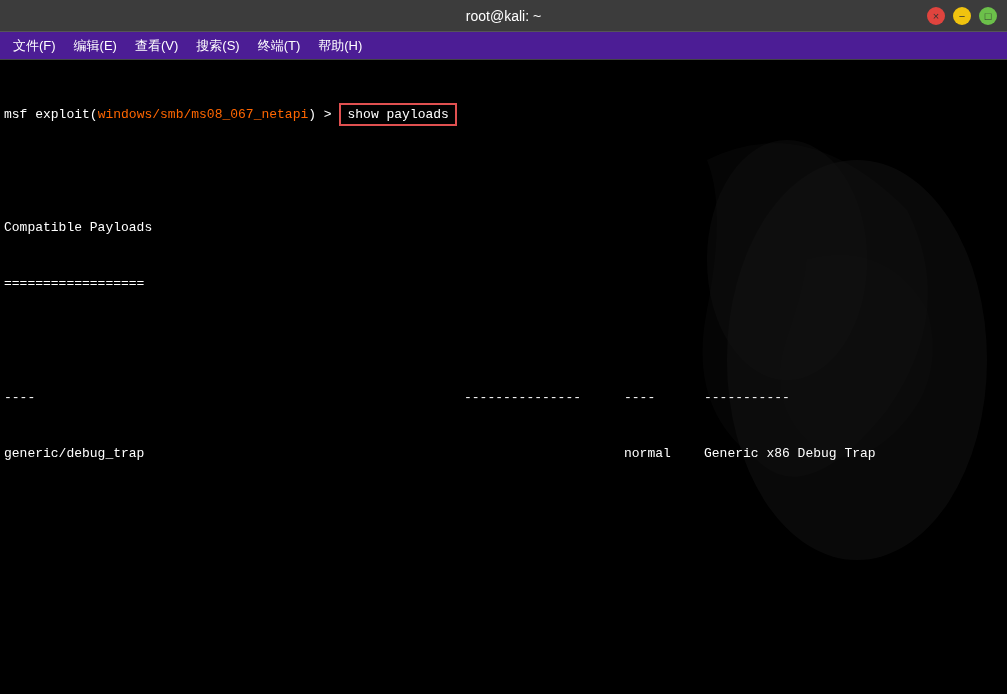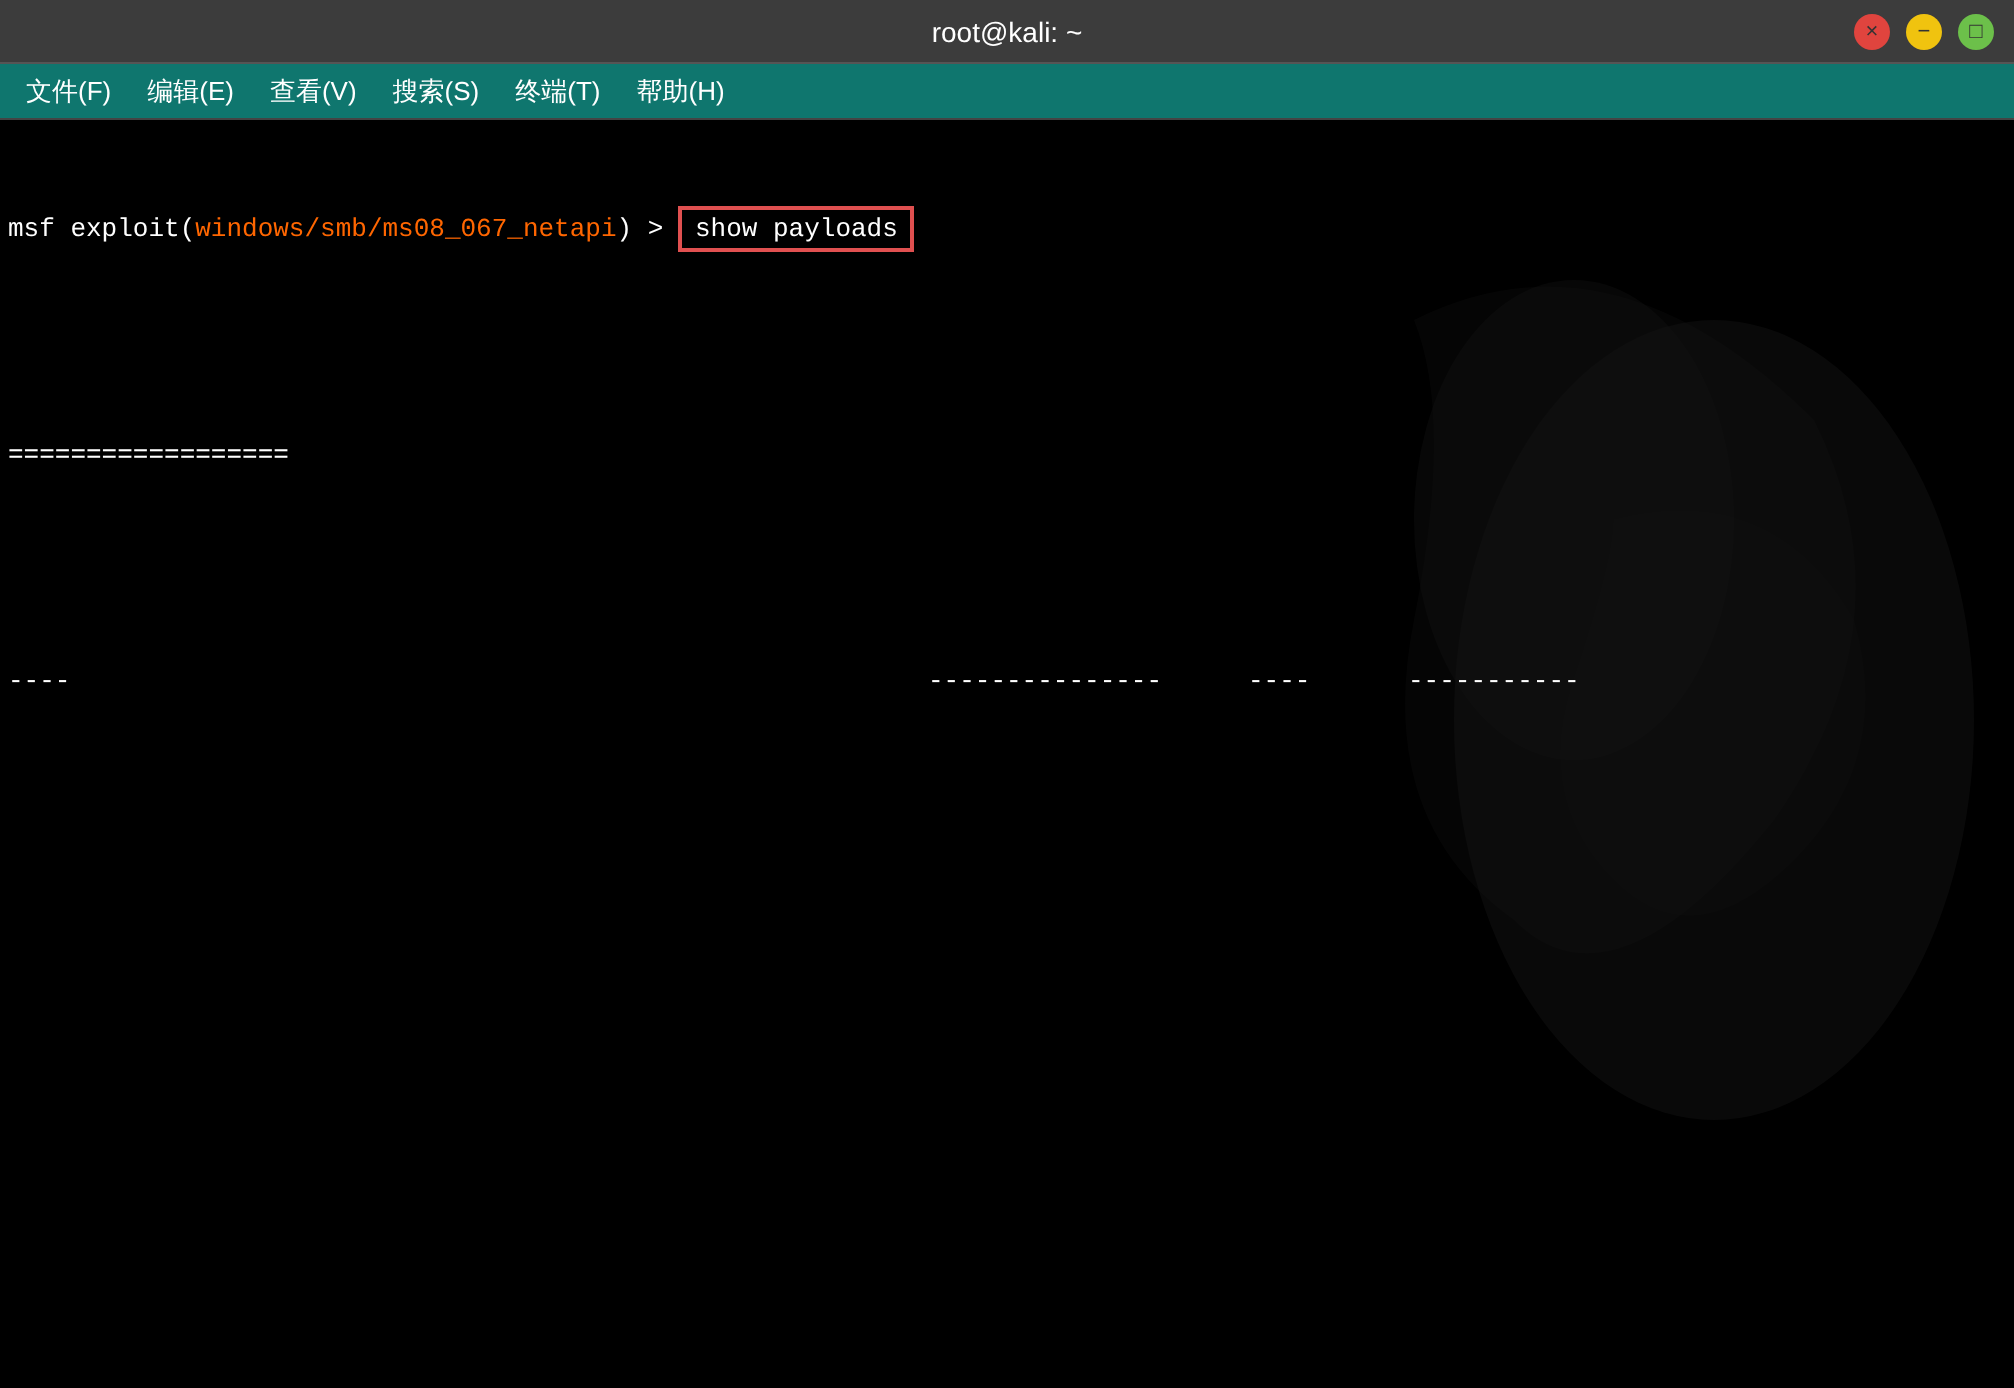--- a/index.html
+++ b/index.html
@@ -45,21 +45,21 @@
       justify-content: center;
       font-size: 11px;
       color: #333;
     }
     .btn-minimize { background: #f0c30f; }
     .btn-maximize { background: #6cc04a; }
     .btn-close { background: #e0443e; }
 
     
     .menubar {
-      background: #0f766e;
+      background: #4c1d95;
       height: 28px;
       display: flex;
       align-items: center;
       padding: 0 5px;
       border-bottom: 1px solid #444;
       gap: 2px;
     }
     .menu-item {
       color: #ffffff;
       font-family: sans-serif;
@@ -134,23 +134,25 @@
       <ellipse cx="350" cy="300" rx="130" ry="200" fill="white" opacity="0.5"></ellipse>
       <ellipse cx="280" cy="200" rx="80" ry="120" fill="white" opacity="0.4"></ellipse>
       <path d="M200,100 Q300,50 400,150 Q450,250 380,350 Q300,450 250,400 Q180,350 200,250 Q220,150 200,100Z" fill="white" opacity="0.3"></path>
       <path d="M300,200 Q380,180 420,250 Q440,320 390,370 Q340,420 300,380 Q260,340 280,280 Q300,220 300,200Z" fill="white" opacity="0.2"></path>
     </svg>
   </div>
 
   <div class="terminal-text">
     <span class="line"><span style="color:#fff;">msf exploit(</span><span style="color:#ff6600;">windows/smb/ms08_067_netapi</span><span style="color:#fff;">) &gt; </span><span style="color:#fff;border:2px solid #e05050;padding:2px 6px;">show payloads</span></span>
     <span class="line"> </span>
+    <span class="line">Compatible Payloads</span>
     <span class="line">==================</span>
     <span class="line"> </span>
     <span class="line">   <span style="display:inline-block;width:460px;">----</span><span style="display:inline-block;width:160px;">---------------</span><span style="display:inline-block;width:80px;">----</span><span>-----------</span></span>
+    <span class="line">   <span style="display:inline-block;width:460px;">generic/debug_trap</span><span style="display:inline-block;width:160px;"></span><span style="display:inline-block;width:80px;">normal</span><span>Generic x86 Debug Trap</span></span>
     
     
     
     
     
     
     
     
     
     

